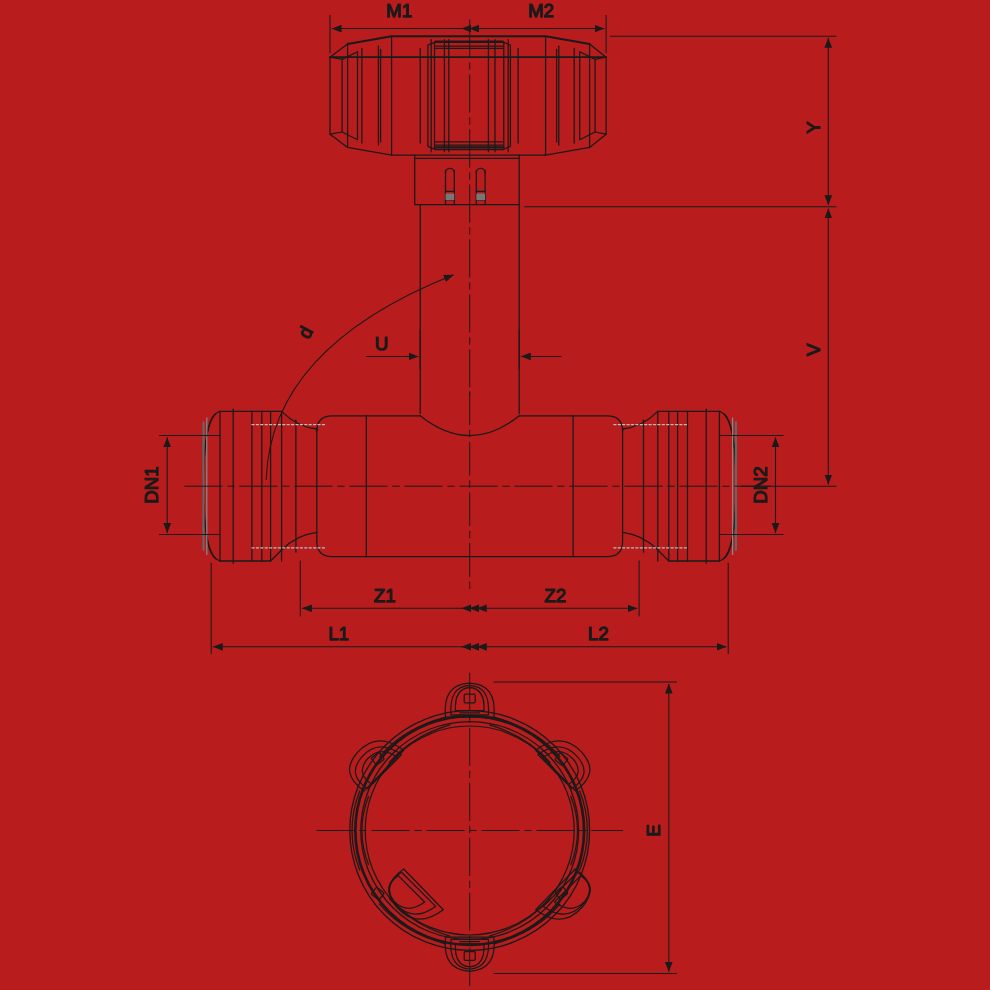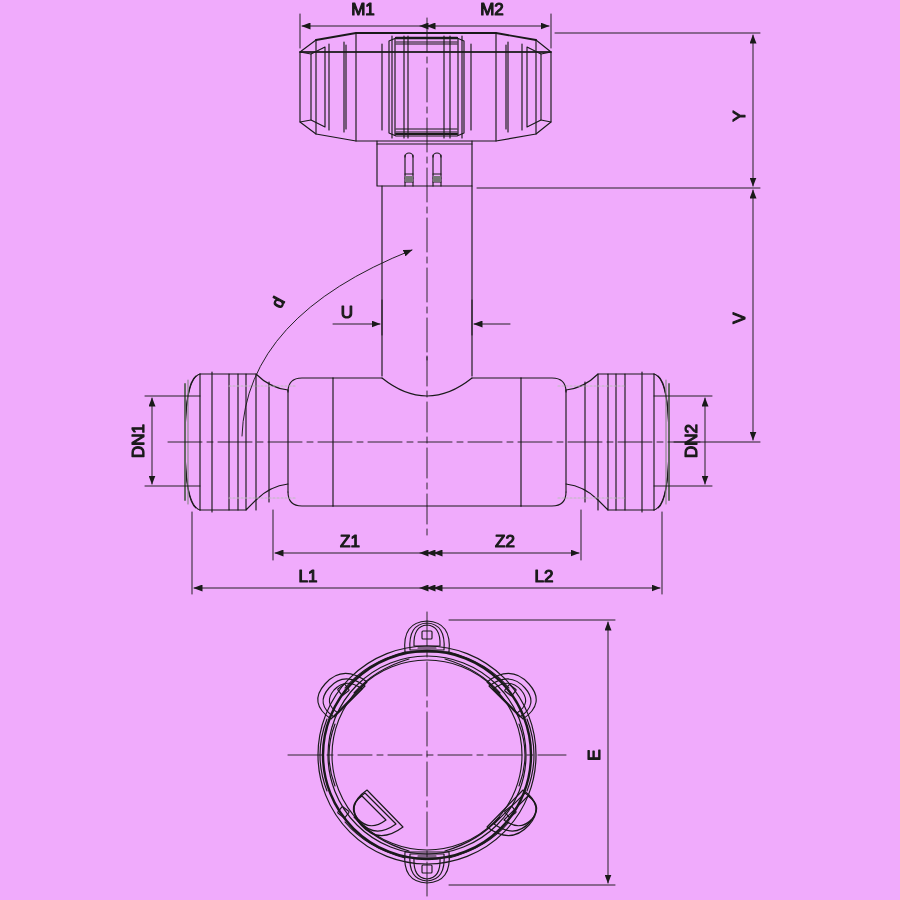--- a/index.html
+++ b/index.html
@@ -1,18 +1,18 @@
 <!DOCTYPE html>
 <html><head>
 <meta charset="utf-8">
 <style>
   html,body{margin:0;padding:0;background:#ffffff;}
   body{width:900px;height:900px;overflow:hidden;
        font-family:"Liberation Sans","DejaVu Sans",sans-serif;}
-  #sheet{position:relative;width:900px;height:900px;background:#f0abfc;}
+  #sheet{position:relative;width:900px;height:900px;background:#b91c1c;}
   svg{display:block;}
   .lbl{font-family:"Liberation Sans","DejaVu Sans",sans-serif;
        font-size:17px;fill:#1a1a1a;}
 </style>
 </head>
 <body>
 
 <div id="sheet">
 <svg width="900" height="900" viewBox="0 0 900 900">
 

